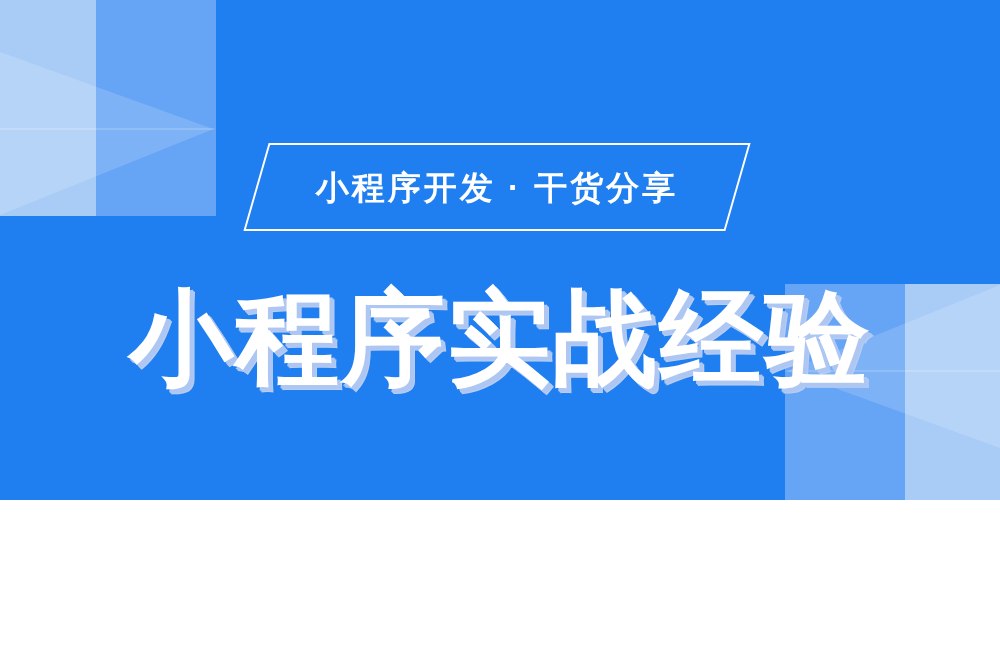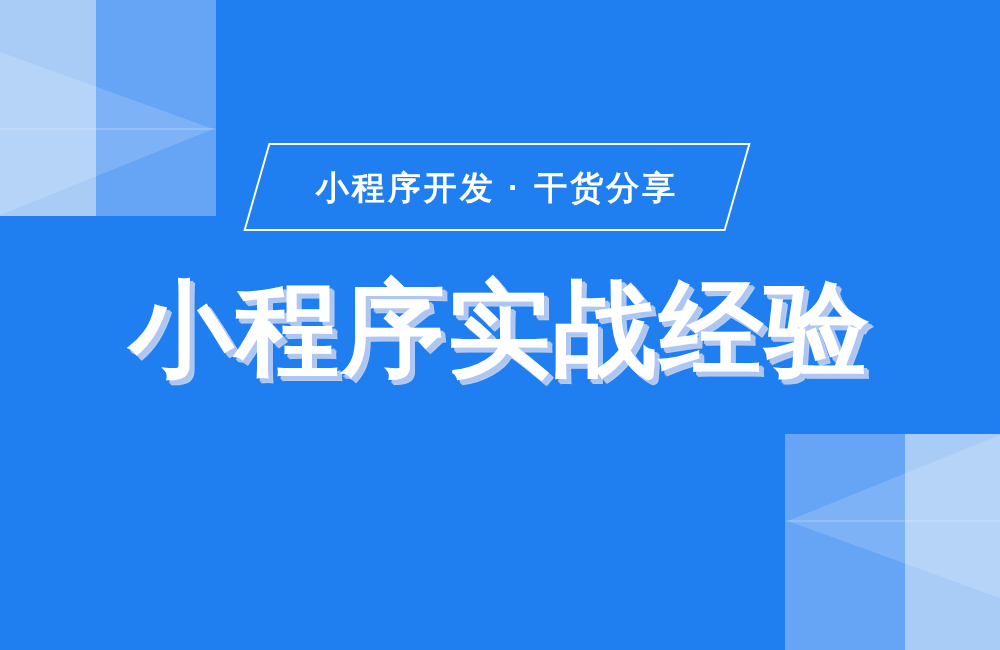--- a/index.html
+++ b/index.html
@@ -4,21 +4,21 @@
 <style>
   * { margin:0; padding:0; box-sizing:border-box; }
 
   html, body {
     width:1000px; height:650px;
     font-family:"Liberation Sans", "DejaVu Sans", sans-serif;
   }
 
   #banner {
     position:relative;
-    width:1000px; height:650px;
+    width:1000px; height:500px;
     overflow:hidden;
     background:#1f7ef0;
   }
 
   
   .deco { position:absolute; pointer-events:none; }
 
   
   .tl-pale  { left:0;  top:0; width:96px;  height:216px; background:#a9ccf7; }
   .tl-mid   { left:96px; top:0; width:120px; height:216px; background:#66a4f5; }
@@ -73,21 +73,21 @@
     font-size:33px;
     font-weight:bold;
     letter-spacing:3px;
     white-space:nowrap;
     line-height:1;
   }
 
   
   #title-wrap {
     position:absolute;
-    left:0; right:0; top:272px;
+    left:0; right:0; top:281px;
     display:flex; justify-content:center;text-align:center;
   }
   #main-title {
     position:relative;
     font-size:104px;
     font-weight:bold;
     line-height:1.1;
     white-space:nowrap;
     letter-spacing:2px;
     color:#ffffff;

